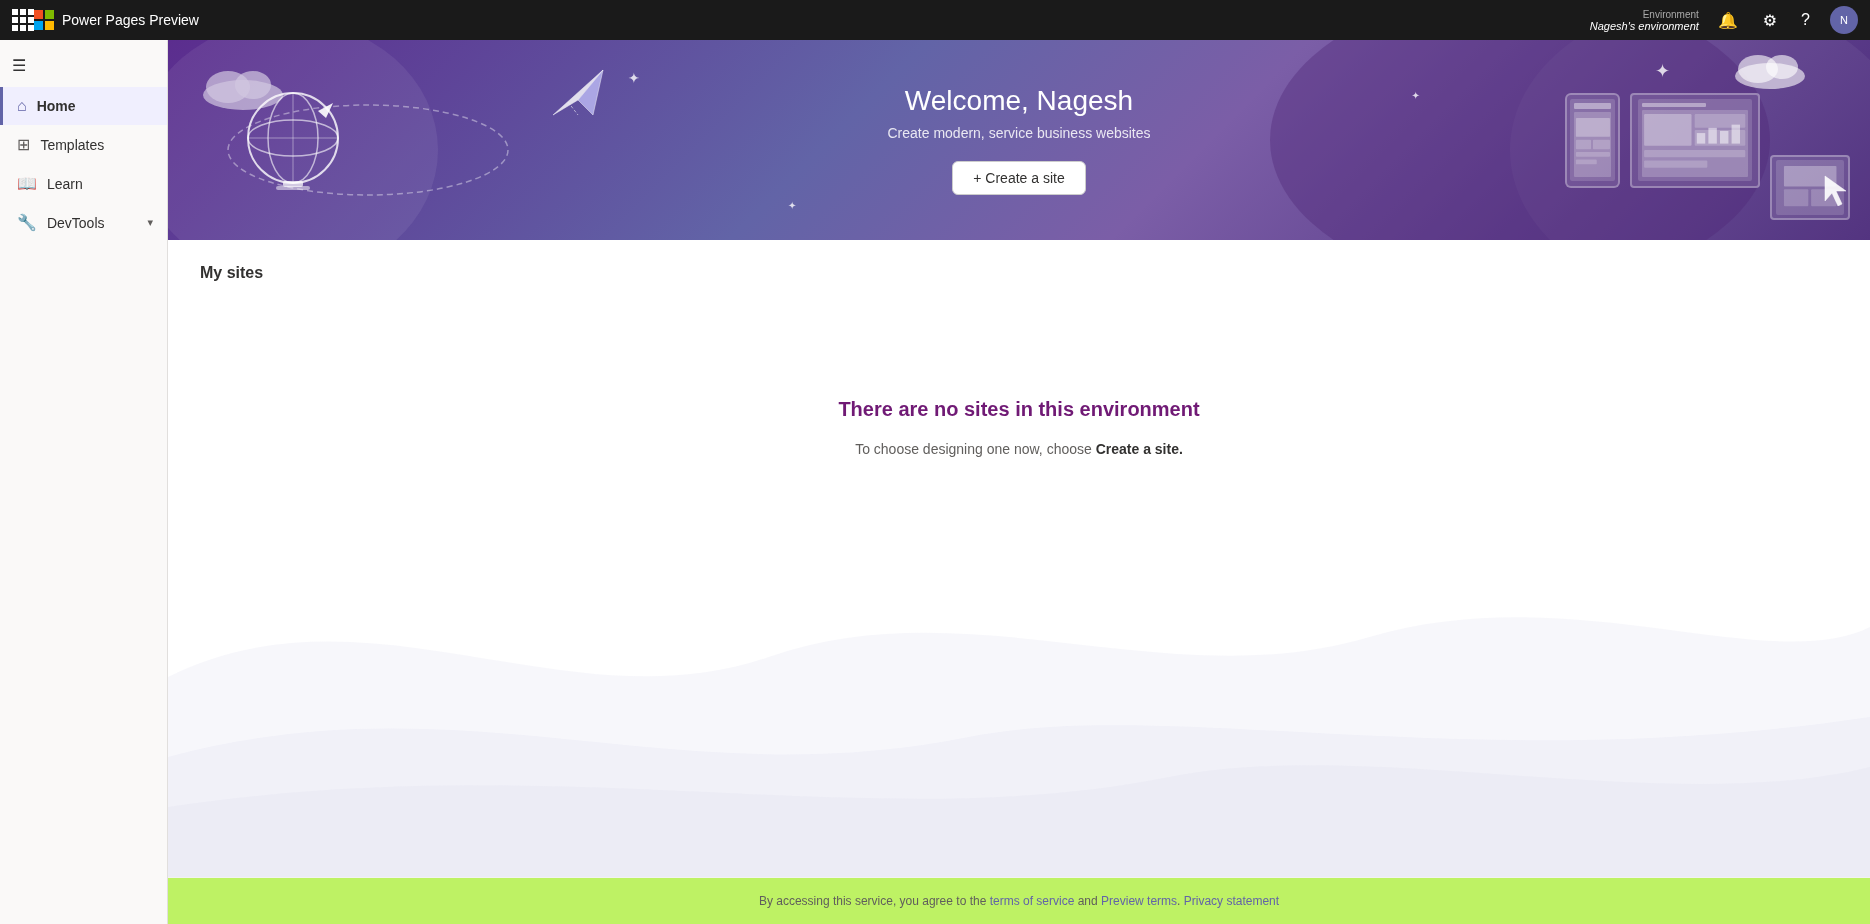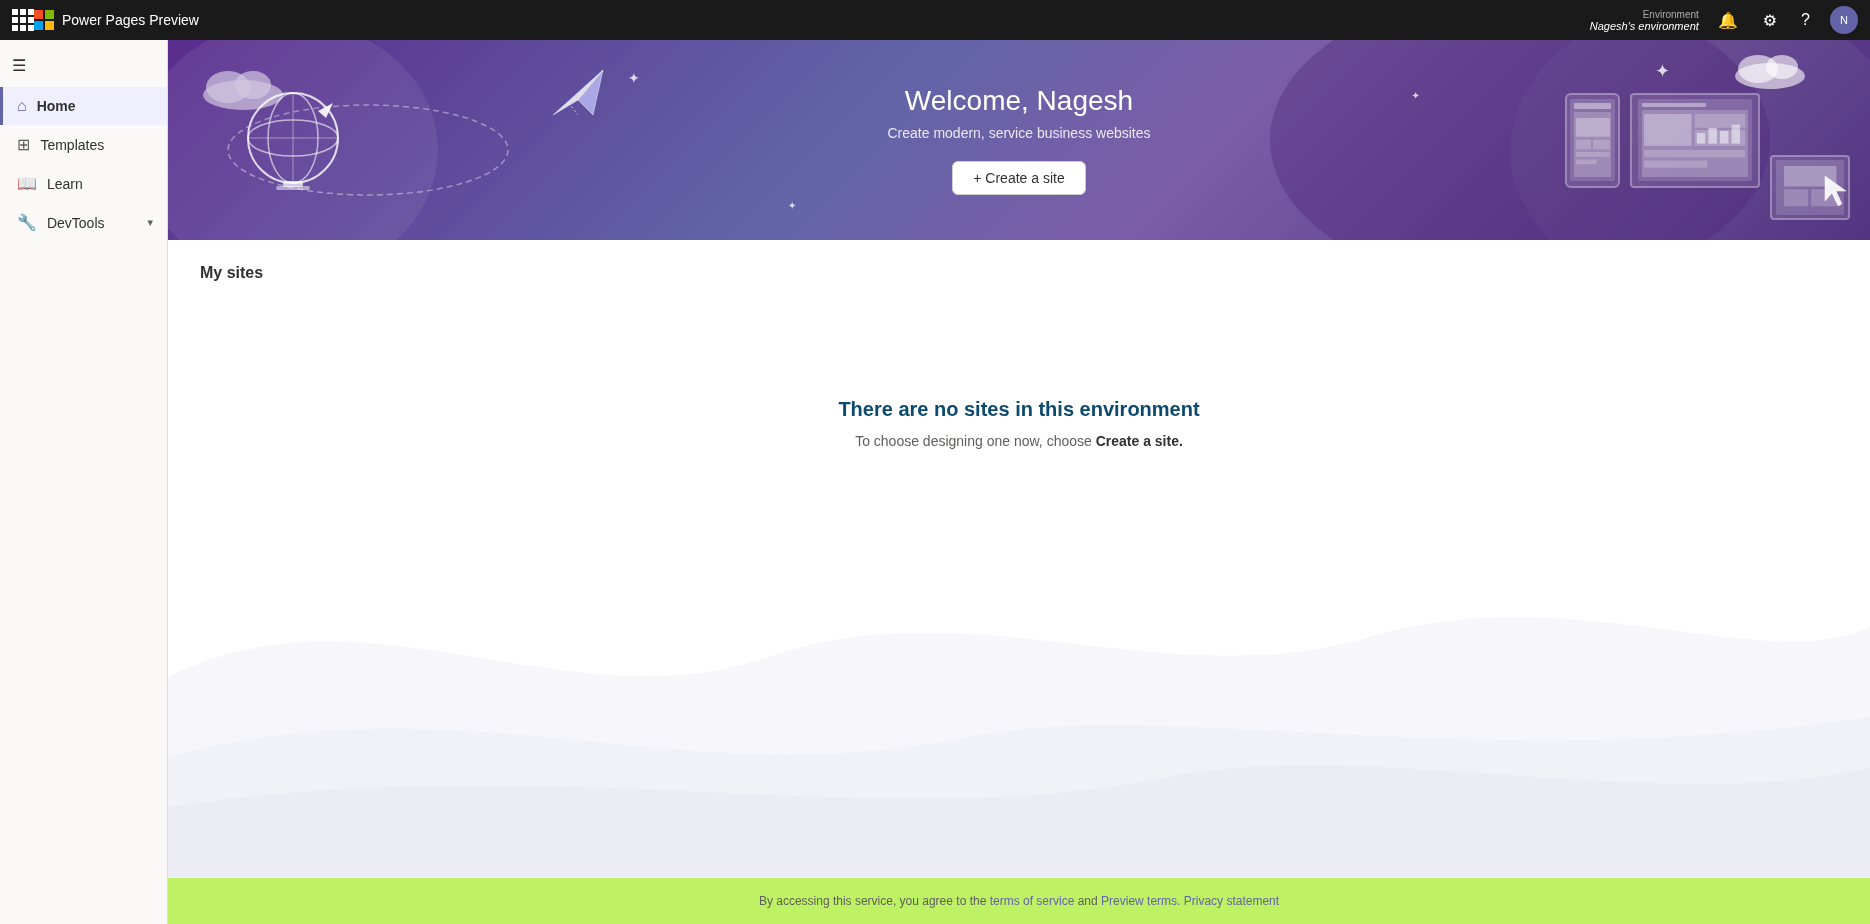--- a/index.html
+++ b/index.html
@@ -250,22 +250,22 @@
       flex-direction: column;
       align-items: center;
       justify-content: center;
       padding: 80px 20px 40px;
       position: relative;
       z-index: 2;
     }
     .empty-state-title {
       font-size: 20px;
       font-weight: 600;
-      color: #0c4a6e;
-      margin-bottom: 12px;
+      color: #701a75;
+      margin-bottom: 20px;
     }
     .empty-state-desc {
       font-size: 14px;
       color: #605e5c;
     }
     .empty-state-desc strong { font-weight: 600; color: #323130; }
 
     
     .wave-bg {
       position: absolute;

